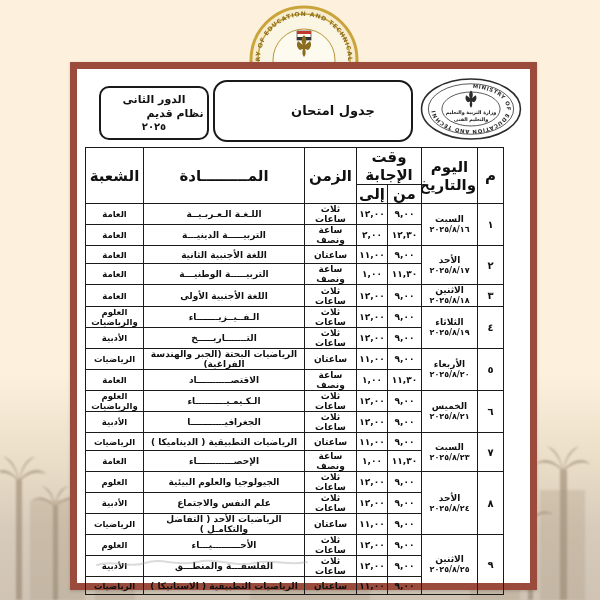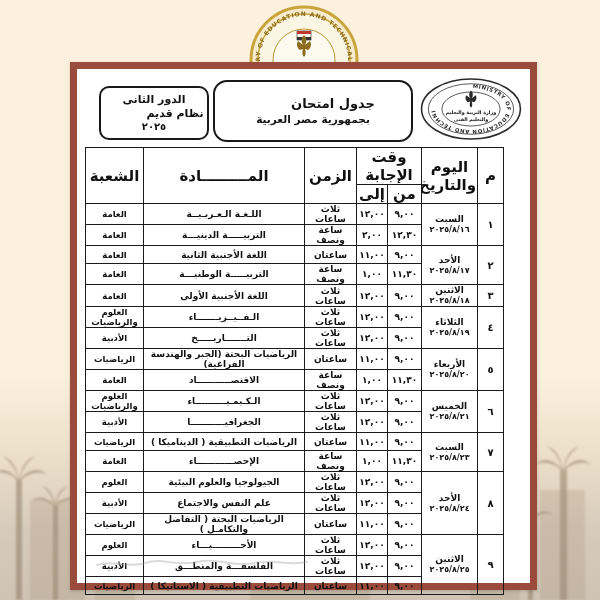--- a/index.html
+++ b/index.html
@@ -126,21 +126,20 @@
     <div class="doc-header">
 
       <div class="session-box" dir="rtl">
         <span class="l1">الدور الثانى</span>
         <span class="l2">نظام قديم</span>
         <span class="l3">٢٠٢٥</span>
       </div>
 
       <div class="title-box" dir="rtl">
         <span class="l1">جدول امتحان</span>
-        <span class="l3">بجمهورية مصر العربية</span>
       </div>
 
       <svg class="seal-bw" viewBox="0 0 106 66" aria-hidden="true">
         <ellipse cx="53" cy="33" rx="51" ry="31" fill="#ffffff" stroke="#2b2b2b" stroke-width="1.6"></ellipse>
         <ellipse cx="53" cy="33" rx="44" ry="26" fill="#ffffff" stroke="#2b2b2b" stroke-width=".8"></ellipse>
         <ellipse cx="53" cy="33" rx="30" ry="17.5" fill="#ffffff" stroke="#2b2b2b" stroke-width=".8"></ellipse>
         <defs>
           <path id="bwring" d="M 16,33 a 37,21.5 0 1 1 74,0 a 37,21.5 0 1 1 -74,0"></path>
         </defs>
         <text class="ring-text-bw" fill="#2b2b2b">
@@ -321,21 +320,21 @@
             <td class="time">٩,٠٠</td>
             <td class="time">١٢,٠٠</td>
             <td class="duration">ثلاث ساعات</td>
             <td class="subject">علم النفس والاجتماع</td>
             <td class="branch">الأدبية</td>
           </tr>
           <tr>
             <td class="time">٩,٠٠</td>
             <td class="time">١١,٠٠</td>
             <td class="duration">ساعتان</td>
-            <td class="subject">الرياضيات البحتة ( التفاضل والتكامـل )</td>
+            <td class="subject">الرياضيات الأحد ( التفاضل والتكامـل )</td>
             <td class="branch">الرياضيات</td>
           </tr>
           <tr>
             <td class="num" rowspan="3">٩</td>
             <td class="day" rowspan="3">
               <div class="dname">الاثنين</div>
               <div class="ddate" dir="ltr">٢٠٢٥/٨/٢٥</div>
             </td>
             <td class="time">٩,٠٠</td>
             <td class="time">١٢,٠٠</td>

